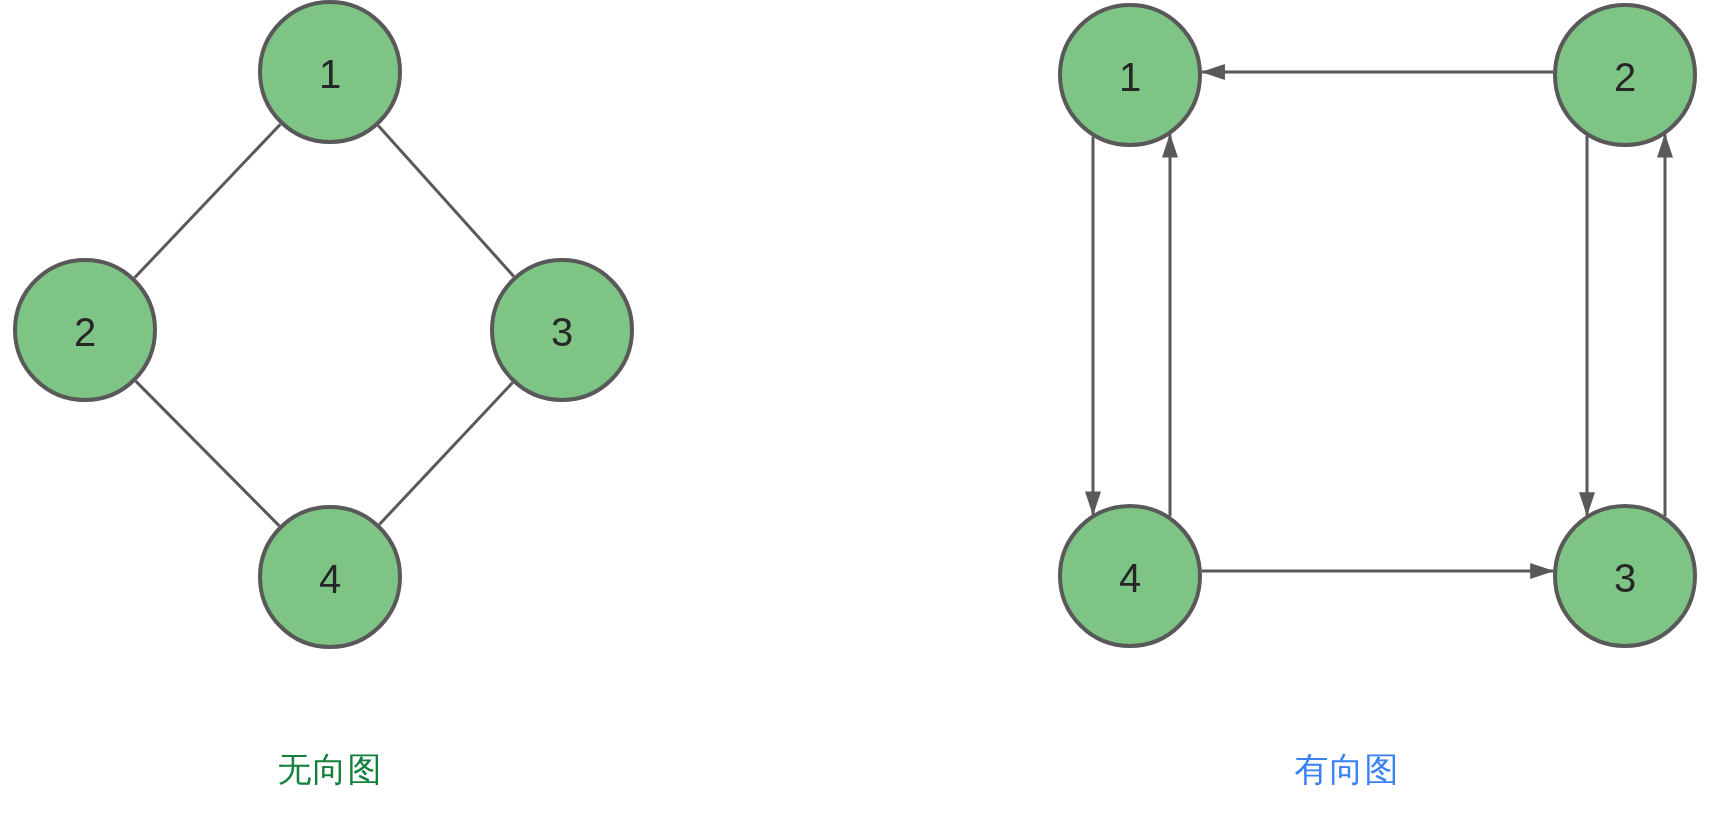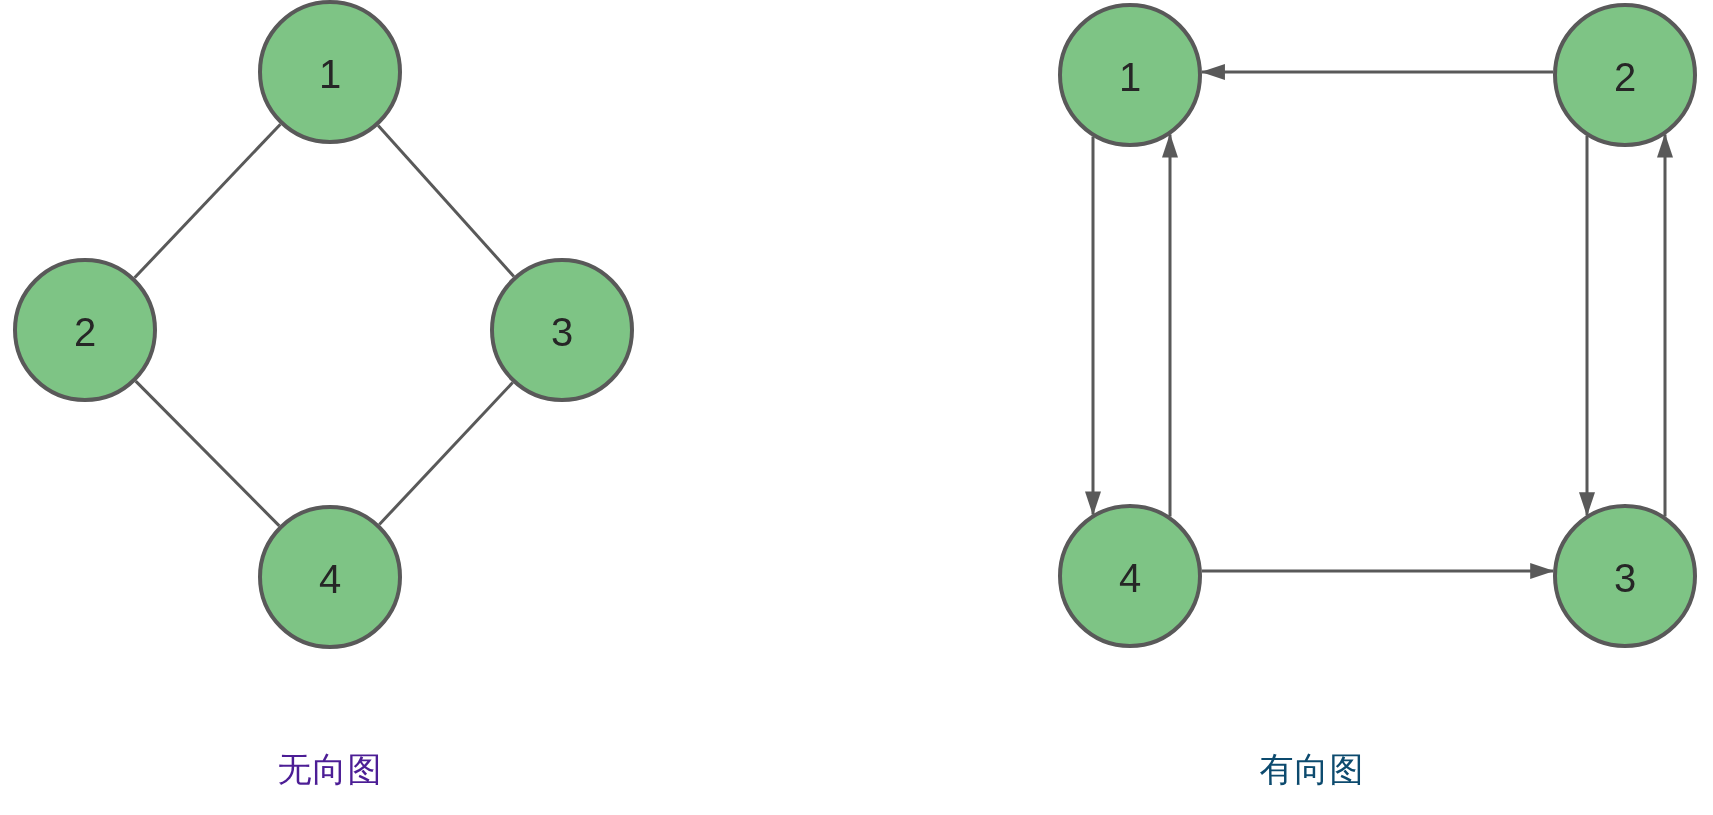--- a/index.html
+++ b/index.html
@@ -61,15 +61,15 @@
       <line x1="1201.8212002188448" y1="571" x2="1553.1787997811552" y2="571" stroke="#595959" stroke-width="3" marker-end="url(#arrowhead)"></line>
       <circle cx="1130" cy="75" r="70" fill="#7ec485" stroke="#595959" stroke-width="4"></circle>
       <text x="1130" y="75" text-anchor="middle" dominant-baseline="central" dy="2" font-size="40" fill="#262626">1</text>
       <circle cx="1625" cy="75" r="70" fill="#7ec485" stroke="#595959" stroke-width="4"></circle>
       <text x="1625" y="75" text-anchor="middle" dominant-baseline="central" dy="2" font-size="40" fill="#262626">2</text>
       <circle cx="1625" cy="576" r="70" fill="#7ec485" stroke="#595959" stroke-width="4"></circle>
       <text x="1625" y="576" text-anchor="middle" dominant-baseline="central" dy="2" font-size="40" fill="#262626">3</text>
       <circle cx="1130" cy="576" r="70" fill="#7ec485" stroke="#595959" stroke-width="4"></circle>
       <text x="1130" y="576" text-anchor="middle" dominant-baseline="central" dy="2" font-size="40" fill="#262626">4</text>
     </svg>
-  <div class="caption" id="caption-0" style="left: 330px; top: 770px; color: #4c1d95;">无向图</div>
-  <div class="caption" id="caption-1" style="left: 1312px; top: 770px; color: #0c4a6e;">有向图</div>
+  <div class="caption" id="caption-0" style="left: 330px; top: 770px; color: #15803d;">无向图</div>
+  <div class="caption" id="caption-1" style="left: 1347px; top: 770px; color: #3b82f6;">有向图</div>
 </div>
 
 </body></html>

